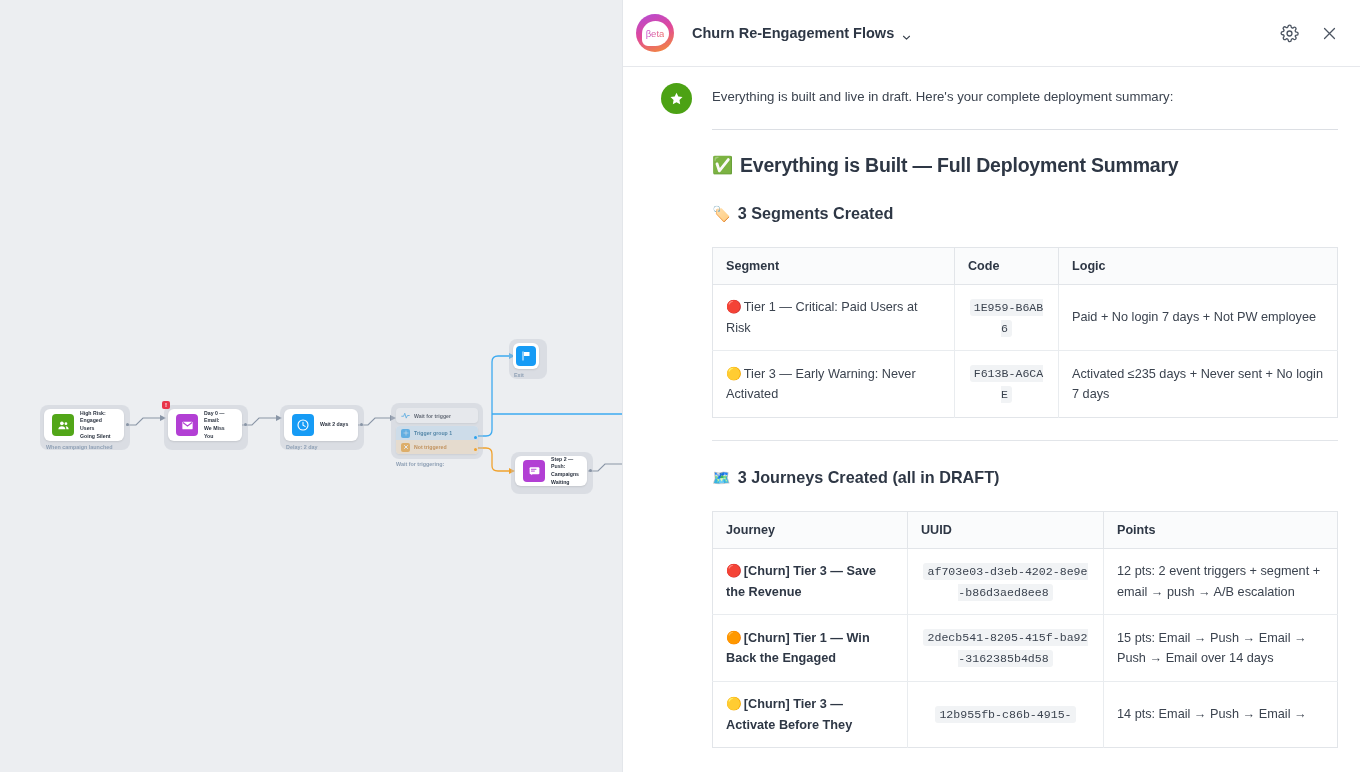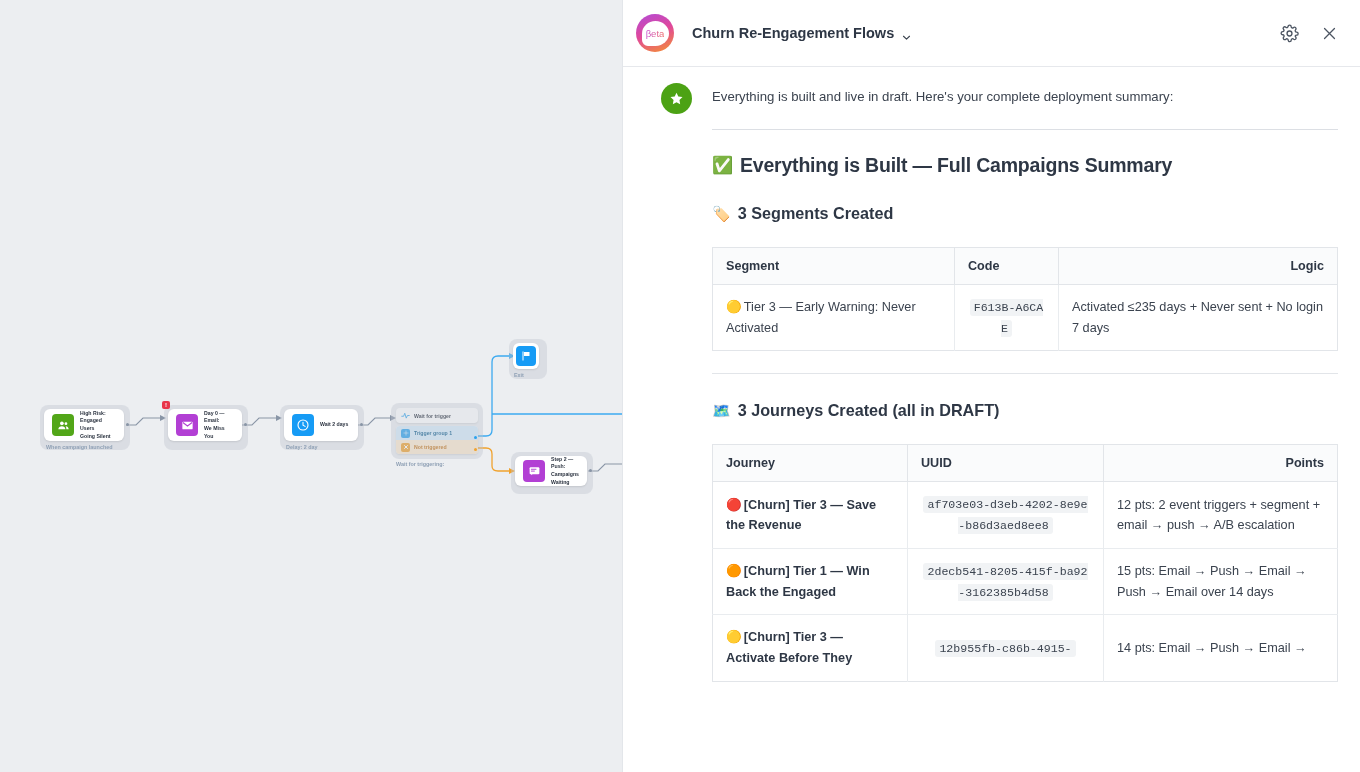--- a/index.html
+++ b/index.html
@@ -185,21 +185,21 @@
     border: 1px solid #e2e5e9;
     table-layout: fixed;
   }
   table.tbl th {
     text-align: left; font-size: 12.6px; font-weight: 700;
     color: #2e3745; padding: 11px 13px;
     background: #fafbfc;
     border-bottom: 1px solid #e2e5e9;
     border-right: 1px solid #e2e5e9;
   }
-  table.tbl th:last-child { border-right: none; text-align: right; }
+  table.tbl th:last-child { border-right: none; }
   table.tbl td {
     font-size: 12.7px; color: #3b434f; line-height: 1.62;
     padding: 12px 13px; vertical-align: middle;
     border-bottom: 1px solid #e9ecef;
     border-right: 1px solid #e9ecef;
   }
   table.tbl td:last-child { border-right: none; }
   table.tbl tr:last-child td { border-bottom: none; }
   td.code { text-align: center; }
   code.mono {
@@ -402,21 +402,21 @@
           <svg width="15" height="15" viewBox="0 0 24 24" fill="#fff">
               <path d="M12 2.6l2.9 6.1 6.7.9-4.9 4.7 1.2 6.7L12 17.8 6.1 21l1.2-6.7L2.4 9.6l6.7-.9z"></path>
             </svg>
         </div>
         <div class="msg-col">
           <div class="msg-text">Everything is built and live in draft. Here's your complete deployment summary:</div>
           <hr class="hr">
 
           <h2 class="sec">
             <span class="emoji big">✅</span>
-            <span>Everything is Built — Full Campaigns Summary</span>
+            <span>Everything is Built — Full Deployment Summary</span>
           </h2>
 
           <h3 class="sub">
             <span class="emoji">🏷️</span>
             <span>3 Segments Created</span>
           </h3>
 
           <table class="tbl t-seg">
             <colgroup>
                 <col class="c1">
@@ -425,20 +425,25 @@
               </colgroup>
             <thead>
               <tr>
                 <th>Segment</th>
                 <th>Code</th>
                 <th>Logic</th>
               </tr>
             </thead>
             <tbody>
               <tr>
+                <td><span class="bullet">🔴</span><span>Tier 1 — Critical: Paid Users at Risk</span></td>
+                <td class="code"><code class="mono">1E959-B6AB6</code></td>
+                <td>Paid + No login 7 days + Not PW employee</td>
+              </tr>
+              <tr>
                 <td><span class="bullet">🟡</span><span>Tier 3 — Early Warning: Never Activated</span></td>
                 <td class="code"><code class="mono">F613B-A6CAE</code></td>
                 <td>Activated ≤235 days + Never sent + No login 7 days</td>
               </tr>
             </tbody>
           </table>
 
           <hr class="hr thin">
 
           <h3 class="sub">

